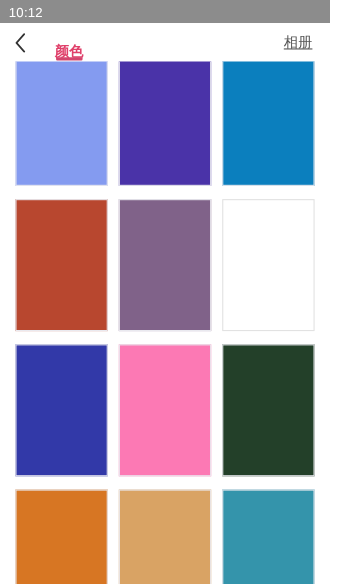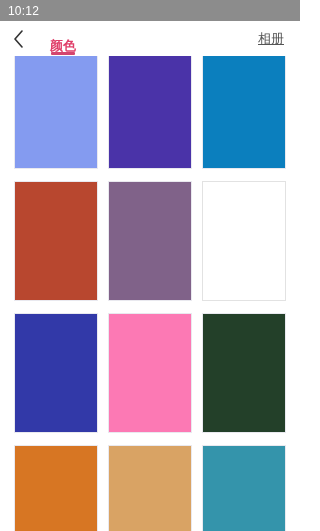--- a/index.html
+++ b/index.html
@@ -43,23 +43,23 @@
   }
   .back-btn svg { display:block; }
   .tabs-left {
     display:flex;
     align-items:stretch;
     flex:0 0 auto;
   }
   .tab {
     position:relative;
     display:flex;
-    align-items:flex-start;
+    align-items:flex-end;
     justify-content:center;
-    padding:16px 14px;
+    padding:0 14px;
     font-size:13px;
     color:#757575;
     cursor:pointer;
     white-space:nowrap;
   }
   .tab.active { color:#e0406a; font-weight:bold; }
   .tab.active .tab-underline {
     position:absolute;
     left:50%;
     transform:translateX(-50%);

